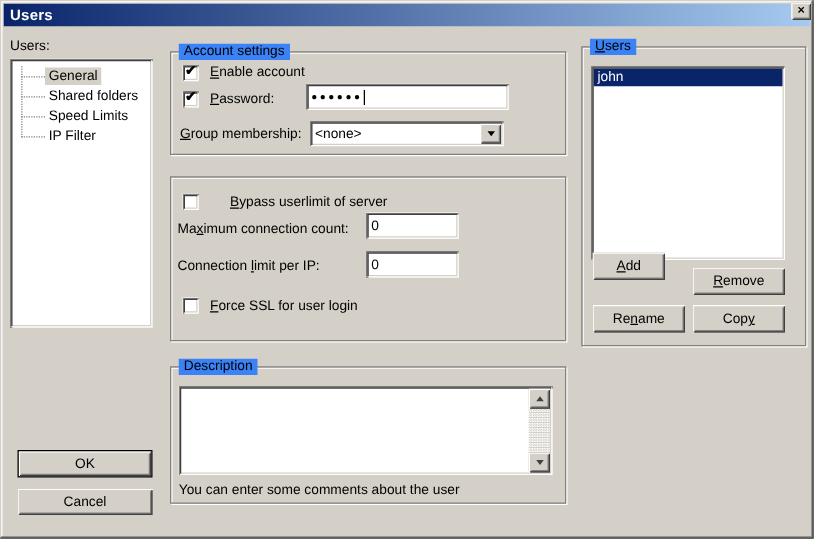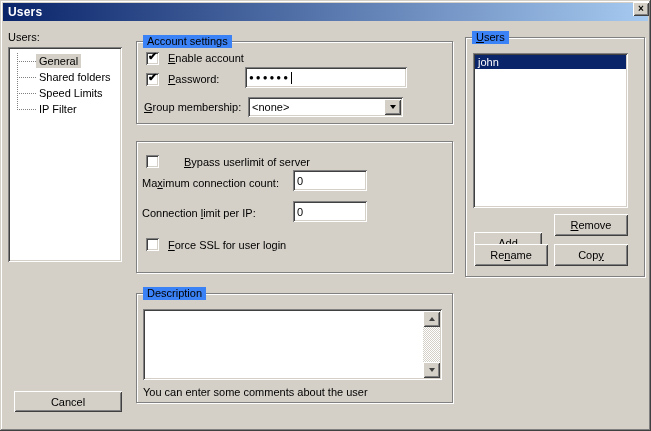--- a/index.html
+++ b/index.html
@@ -162,30 +162,33 @@
   </div>
   <div class="lbl" style="left:143px; top:386px;">You can enter some comments about the user</div>
 
   <div class="group" style="left:465px; top:37px; width:180px; height:240px;">
     <span class="legend"><span></span><u>U</u><span>sers</span></span>
   </div>
   <div class="abs sunken" style="left:473px; top:53px; width:155px; height:155px; padding:2px;">
     <div class="list-row selected">john</div>
   </div>
 
-  <div class="abs btnface btn" style="left:474px; top:232px; width:68px; height:22px;">
+  <div class="abs btnface btn" style="left:474px; top:202px; width:58px; height:22px;">
     <span><span></span><u>A</u><span>dd</span></span>
   </div>
   <div class="abs btnface btn" style="left:554px; top:214px; width:74px; height:22px;">
     <span><span></span><u>R</u><span>emove</span></span>
   </div>
   <div class="abs btnface btn" style="left:474px; top:244px; width:74px; height:22px;">
     <span><span>Re</span><u>n</u><span>ame</span></span>
   </div>
   <div class="abs btnface btn" style="left:554px; top:244px; width:74px; height:22px;">
     <span><span>Cop</span><u>y</u><span></span></span>
   </div>
 
+  <div class="abs btnface btn default" style="left:14px; top:360px; width:108px; height:22px;">
+    <span>OK</span>
+  </div>
   <div class="abs btnface btn" style="left:14px; top:391px; width:108px; height:21px;">
     <span>Cancel</span>
   </div>
 
 </div>
 
 </body></html>

